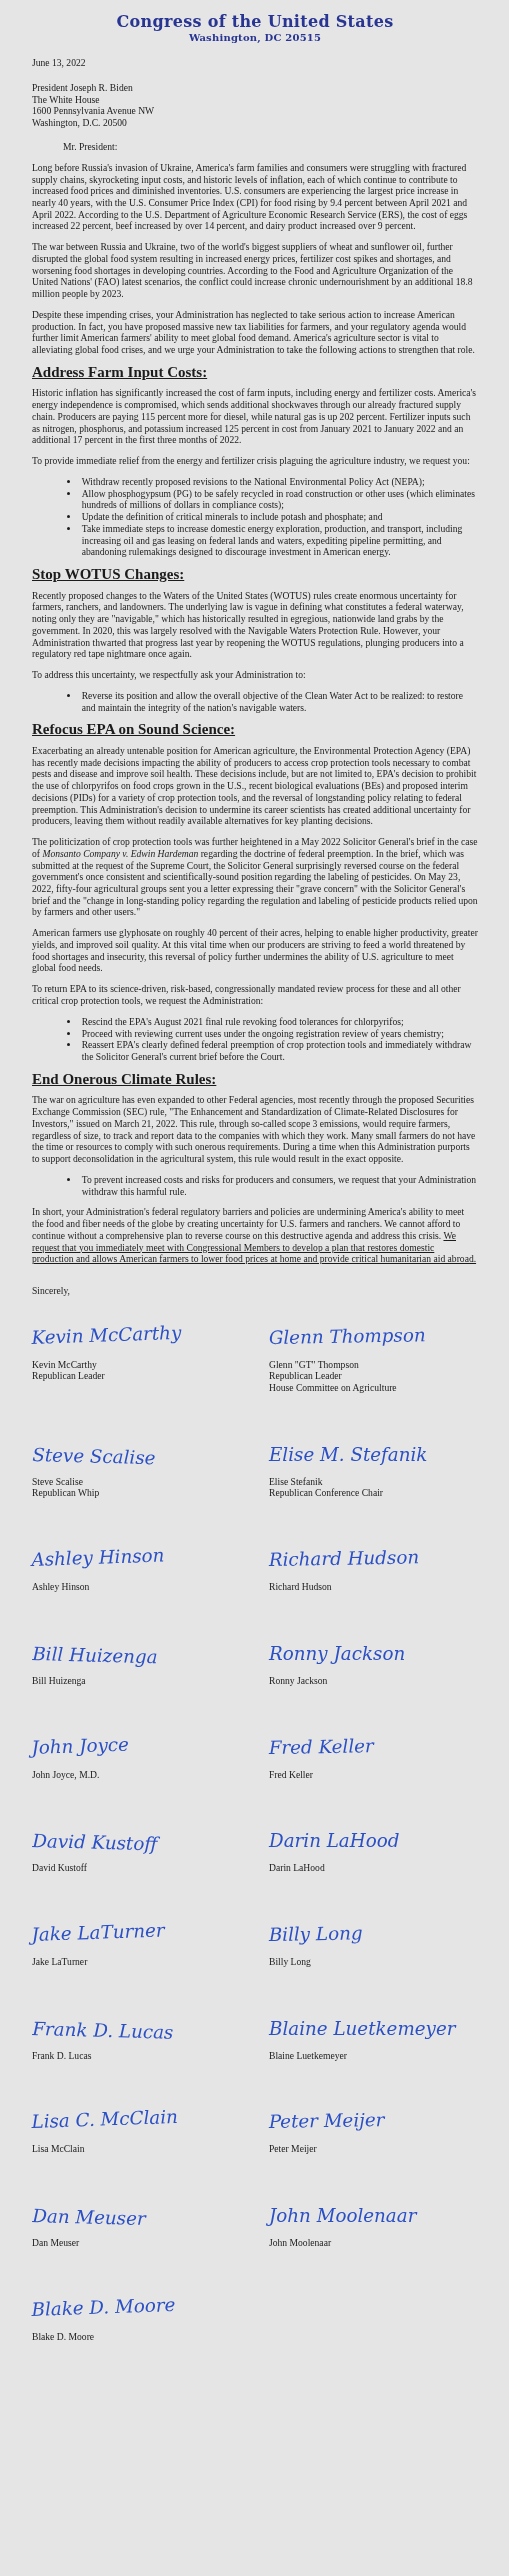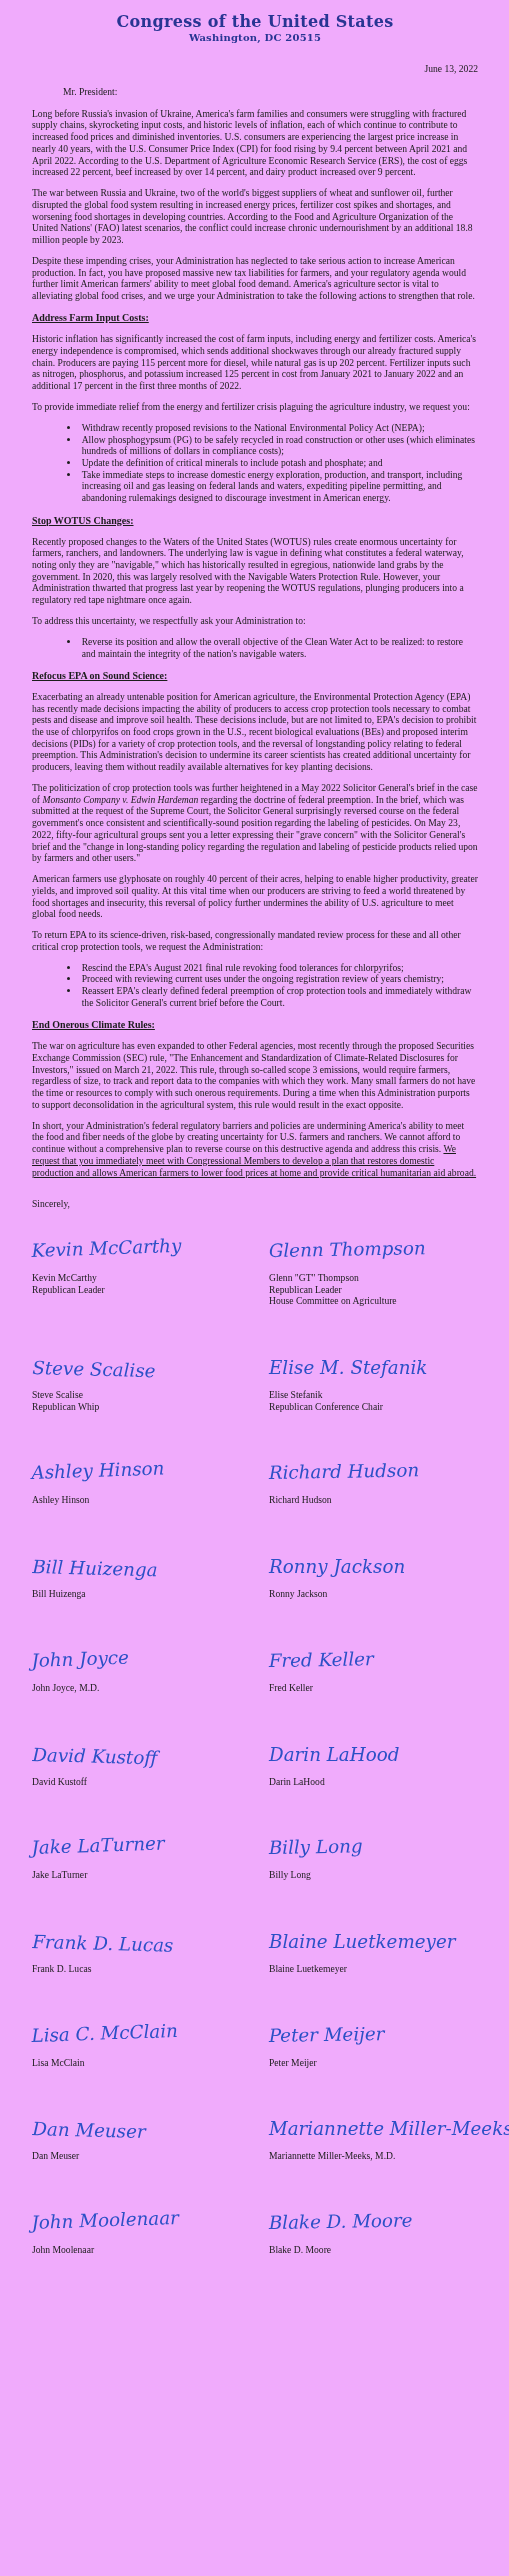--- a/index.html
+++ b/index.html
@@ -1,36 +1,36 @@
 <!DOCTYPE html>
 <html style="--letterhead-blue: #283593; --signature-ink: #2b50c6;font-size:13.3px"><head>
 <meta charset="utf-8">
 <style>
   html,body{margin:0;padding:0;background:#ffffff;}
   body{width:510px;}
   .page{
     width:510px;height:2576px;box-sizing:border-box;
-    padding:11.7px 32px 20px;background:#f0abfc;
+    padding:11.7px 32px 20px;background:#e5e5e5;
     font-family:"Liberation Serif",serif;font-size:9.6px;line-height:11.7px;color:#1c1c1c;
     overflow:hidden;
   }
   .letterhead{text-align:center;}
   .lh-org{
     font-family:"DejaVu Serif",serif;font-weight:bold;font-size:16px;line-height:19px;
     color:var(--letterhead-blue,#283593);letter-spacing:0.3px;
   }
   .lh-city{
     font-family:"DejaVu Serif",serif;font-weight:bold;font-size:10px;line-height:11.7px;
     color:var(--letterhead-blue,#283593);margin-top:1.7px;letter-spacing:0.2px;
   }
-  .lh-date{margin-top:19px;text-align:right;}
+  .lh-date{margin-top:13px;text-align:left;}
   .recipient{margin-top:13.3px;}
   .salutation{margin-top:11.7px;margin-left:31px;}
   .body-par{margin:9.2px 0 0;}
-  .sec-head{font-size:10px;line-height:11.7px;font-weight:bold;text-decoration:underline;margin:10.8px 0 0;}
+  .sec-head{font-size:15px;line-height:11.7px;font-weight:bold;text-decoration:underline;margin:10.8px 0 0;}
   ul.bullets{margin:9.2px 0 0;padding:0 0 0 48px;}
   ul.bullets li{margin:0;padding-left:1.7px;}
   .case-italic{font-style:italic;}
   .underlined{text-decoration:underline;text-align:right;}
   .signoff{margin-top:20px;}
   .sig-grid{display:grid;grid-template-columns:1fr 1fr;column-gap:28px;row-gap:40px;margin-top:20px;}
   .sig-cell{min-width:0;}
   .sig-script{
     font-family:"DejaVu Serif",serif;font-style:italic;font-size:18.3px;line-height:42px;
     color:var(--signature-ink,#2b50c6);white-space:nowrap;
@@ -44,20 +44,26 @@
 <body>
 
 <div class="page">
 
   <div class="letterhead">
     <div class="lh-org">Congress of the United States</div>
     <div class="lh-city">Washington, DC 20515</div>
     <div class="lh-date">June 13, 2022</div>
   </div>
 
+  <div class="recipient">
+    <div>President Joseph R. Biden</div>
+    <div>The White House</div>
+    <div>1600 Pennsylvania Avenue NW</div>
+    <div>Washington, D.C. 20500</div>
+  </div>
 
   <p class="salutation">Mr. President:</p>
 
   <p class="body-par">Long before Russia's invasion of Ukraine, America's farm families and consumers were struggling with fractured supply chains, skyrocketing input costs, and historic levels of inflation, each of which continue to contribute to increased food prices and diminished inventories.  U.S. consumers are experiencing the largest price increase in nearly 40 years, with the U.S. Consumer Price Index (CPI) for food rising by 9.4 percent between April 2021 and April 2022.  According to the U.S. Department of Agriculture Economic Research Service (ERS), the cost of eggs increased 22 percent, beef increased by over 14 percent, and dairy product increased over 9 percent.</p>
   <p class="body-par">The war between Russia and Ukraine, two of the world's biggest suppliers of wheat and sunflower oil, further disrupted the global food system resulting in increased energy prices, fertilizer cost spikes and shortages, and worsening food shortages in developing countries. According to the Food and Agriculture Organization of the United Nations' (FAO) latest scenarios, the conflict could increase chronic undernourishment by an additional 18.8 million people by 2023.</p>
   <p class="body-par">Despite these impending crises, your Administration has neglected to take serious action to increase American production.  In fact, you have proposed massive new tax liabilities for farmers, and your regulatory agenda would further limit American farmers' ability to meet global food demand. America's agriculture sector is vital to alleviating global food crises, and we urge your Administration to take the following actions to strengthen that role.</p>
 
   <h2 class="sec-head">Address Farm Input Costs:</h2>
   <p class="body-par">Historic inflation has significantly increased the cost of farm inputs, including energy and fertilizer costs. America's energy independence is compromised, which sends additional shockwaves through our already fractured supply chain. Producers are paying 115 percent more for diesel, while natural gas is up 202 percent. Fertilizer inputs such as nitrogen, phosphorus, and potassium increased 125 percent in cost from January 2021 to January 2022 and an additional 17 percent in the first three months of 2022.</p>
   <p class="body-par">To provide immediate relief from the energy and fertilizer crisis plaguing the agriculture industry, we request you:</p>
@@ -81,20 +87,23 @@
   <p class="body-par">American farmers use glyphosate on roughly 40 percent of their acres, helping to enable higher productivity, greater yields, and improved soil quality. At this vital time when our producers are striving to feed a world threatened by food shortages and insecurity, this reversal of policy further undermines the ability of U.S. agriculture to meet global food needs.</p>
   <p class="body-par">To return EPA to its science-driven, risk-based, congressionally mandated review process for these and all other critical crop protection tools, we request the Administration:</p>
   <ul class="bullets">
     <li>Rescind the EPA's August 2021 final rule revoking food tolerances for chlorpyrifos;</li>
     <li>Proceed with reviewing current uses under the ongoing registration review of years chemistry;</li>
     <li>Reassert EPA's clearly defined federal preemption of crop protection tools and immediately withdraw the Solicitor General's current brief before the Court.</li>
   </ul>
 
   <h2 class="sec-head">End Onerous Climate Rules:</h2>
   <p class="body-par">The war on agriculture has even expanded to other Federal agencies, most recently through the proposed Securities Exchange Commission (SEC) rule, "The Enhancement and Standardization of Climate-Related Disclosures for Investors," issued on March 21, 2022. This rule, through so-called scope 3 emissions, would require farmers, regardless of size, to track and report data to the companies with which they work. Many small farmers do not have the time or resources to comply with such onerous requirements. During a time when this Administration purports to support deconsolidation in the agricultural system, this rule would result in the exact opposite.</p>
+  <ul class="bullets">
+    <li>To prevent increased costs and risks for producers and consumers, we request that your Administration withdraw this harmful rule.</li>
+  </ul>
 
   <p class="body-par"><span>In short, your Administration's federal regulatory barriers and policies are undermining America's ability to meet the food and fiber needs of the globe by creating uncertainty for U.S. farmers and ranchers.  We cannot afford to continue without a comprehensive plan to reverse course on this destructive agenda and address this crisis. </span><span class="underlined">We request that you immediately meet with Congressional Members to develop a plan that restores domestic production and allows American farmers to lower food prices at home and provide critical humanitarian aid abroad.</span></p>
 
   <p class="body-par signoff">Sincerely,</p>
 
   <div class="sig-grid">
 
     <div class="sig-cell">
       <div class="sig-script">Kevin McCarthy</div>
       <div class="sig-name">Kevin McCarthy</div>
@@ -181,24 +190,20 @@
     </div>
     <div class="sig-cell">
       <div class="sig-script">Peter Meijer</div>
       <div class="sig-name">Peter Meijer</div>
     </div>
 
     <div class="sig-cell">
       <div class="sig-script">Dan Meuser</div>
       <div class="sig-name">Dan Meuser</div>
     </div>
-    <div class="sig-cell">
-      <div class="sig-script">Mariannette Miller-Meeks</div>
-      <div class="sig-name">Mariannette Miller-Meeks, M.D.</div>
-    </div>
 
     <div class="sig-cell">
       <div class="sig-script">John Moolenaar</div>
       <div class="sig-name">John Moolenaar</div>
     </div>
     <div class="sig-cell">
       <div class="sig-script">Blake D. Moore</div>
       <div class="sig-name">Blake D. Moore</div>
     </div>
 

